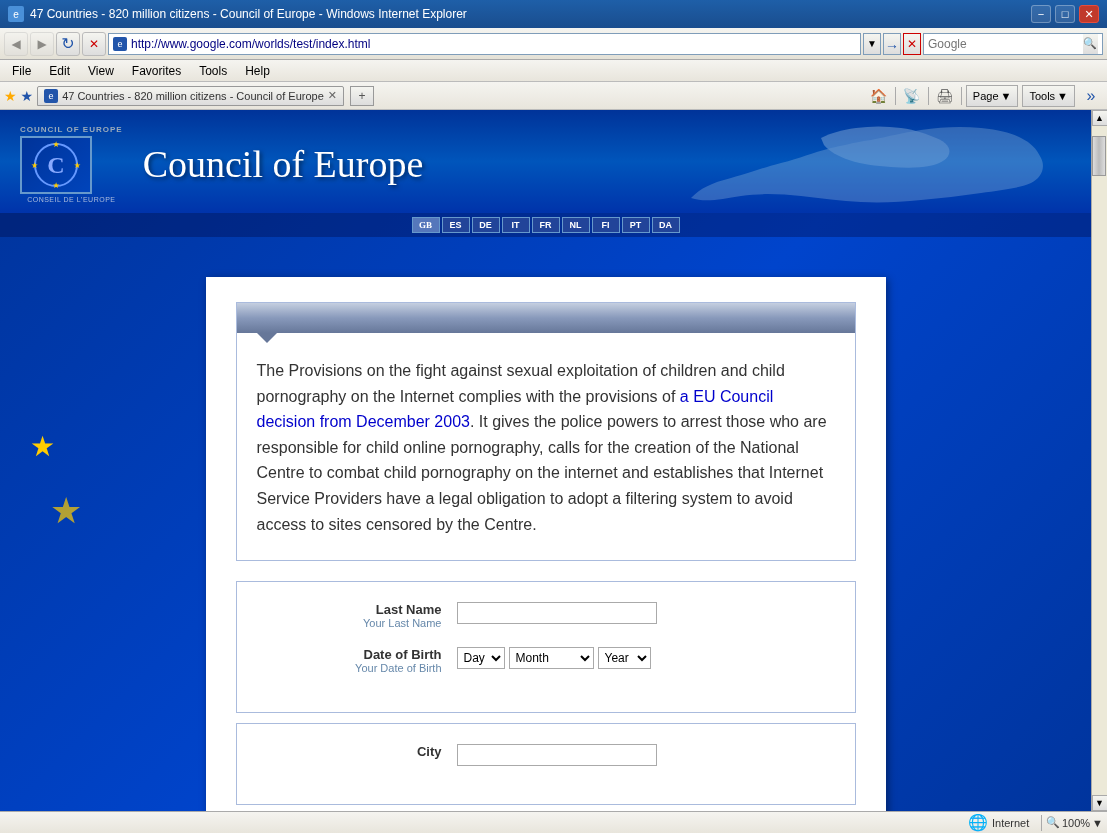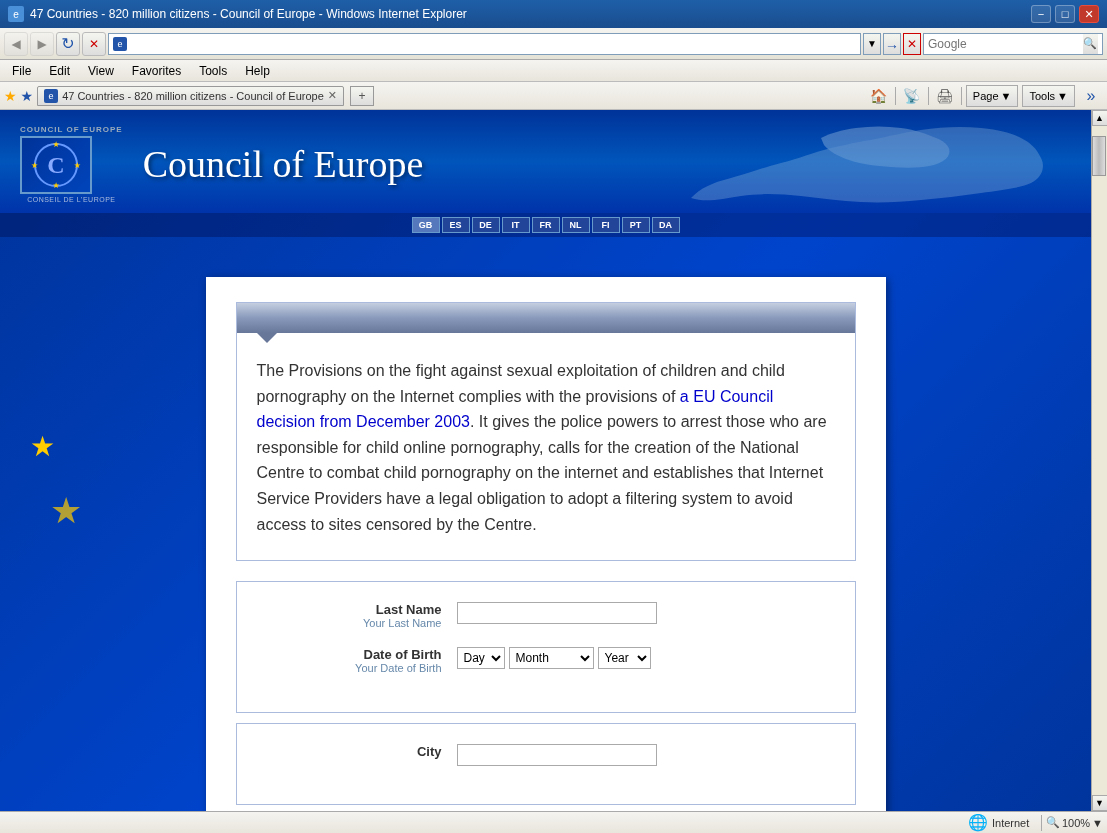--- a/index.html
+++ b/index.html
@@ -143,21 +143,21 @@
       background: rgba(0,0,50,0.3);
     }
     .lang-flag {
       width: 28px; height: 16px;
       background: #224499;
       border: 1px solid #6699cc;
       display: flex; align-items: center; justify-content: center;
       font-size: 9px; font-weight: bold; color: white;
       cursor: pointer;
     }
-    .lang-flag.active { background: #5577bb; }
+    .lang-flag.active { background: #5577bb; font-family: Liberation Serif, serif; }
 
     
     .main-content {
       margin: 20px auto;
       width: 680px;
       background: white;
       padding: 25px 30px;
       box-shadow: 2px 2px 8px rgba(0,0,0,0.4);
     }
     .block-title {
@@ -291,20 +291,21 @@
 </div>
 
 <div class="nav-bar">
   <div class="nav-btn disabled">◀</div>
   <div class="nav-btn disabled">▶</div>
   <div class="nav-btn" style="font-size:16px; color:#2255aa;">↻</div>
   <div class="nav-btn" style="color:#cc0000;">✕</div>
   <div class="address-bar-container">
     <div class="address-bar">
       <div class="address-favicon" style="background:#2255aa; font-size:9px; color:white; display:flex; align-items:center; justify-content:center;">e</div>
+      <span class="address-text">http://www.google.com/worlds/test/index.html</span>
     </div>
     <div class="address-arrow">▼</div>
     <div class="nav-refresh" style="color:#2255aa;">→</div>
     <div class="nav-stop" style="color:#cc0000; border:1px solid #cc0000; width:18px; height:22px; display:flex; align-items:center; justify-content:center; font-size:12px;">✕</div>
   </div>
   <div class="search-bar">
     <input class="search-input" type="text" placeholder="Google" style="">
     <div class="search-btn">🔍</div>
   </div>
 </div>

